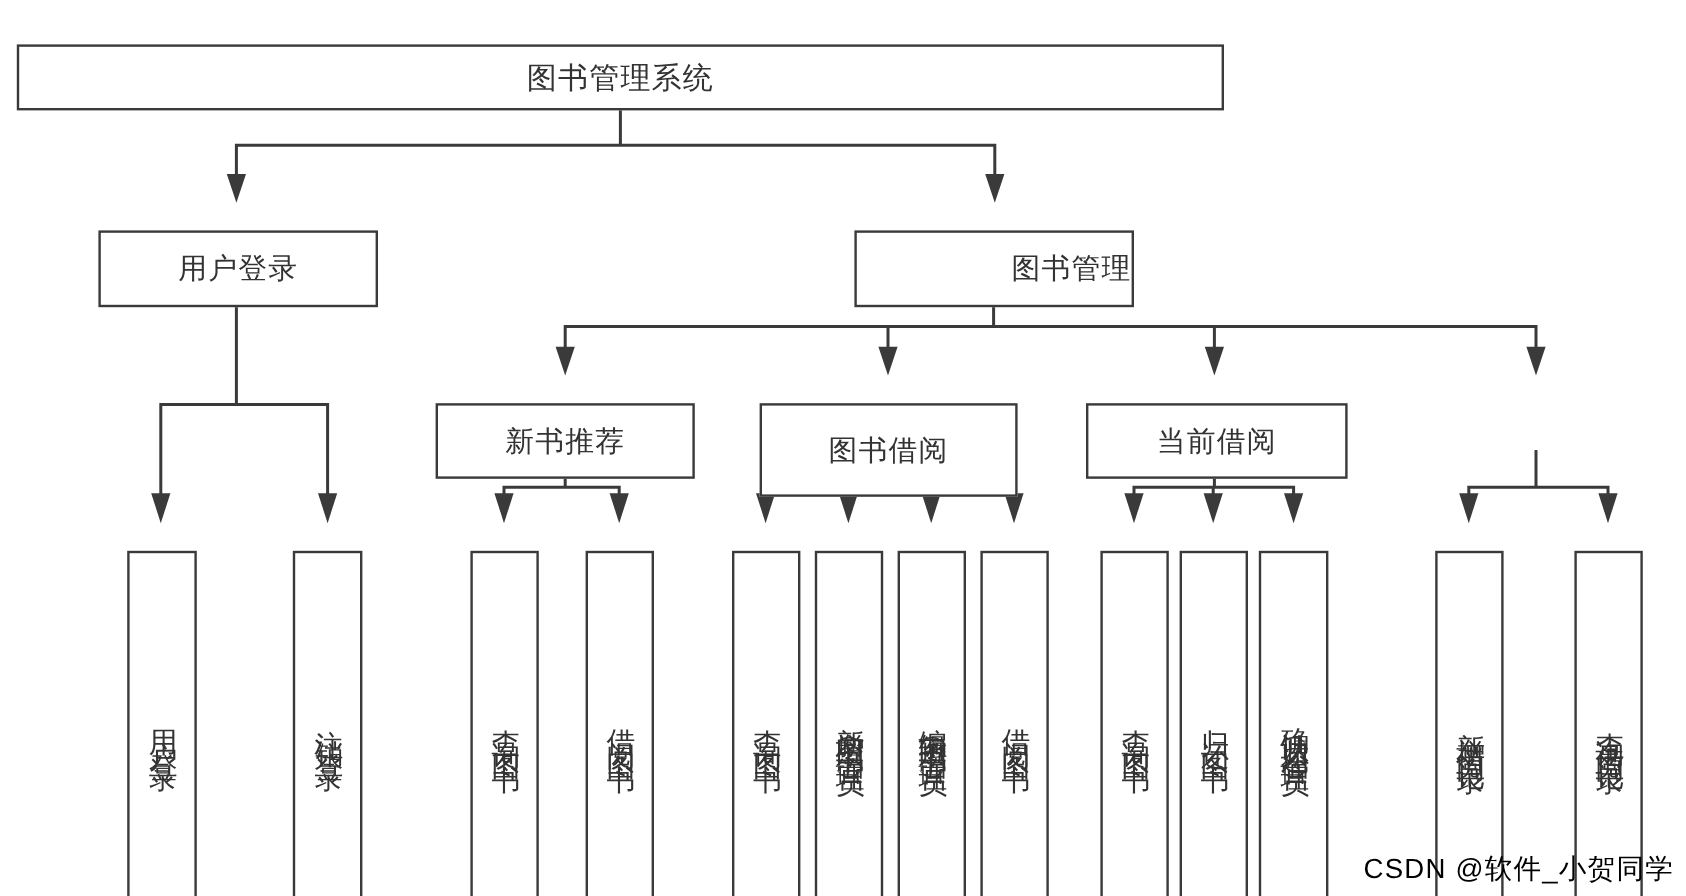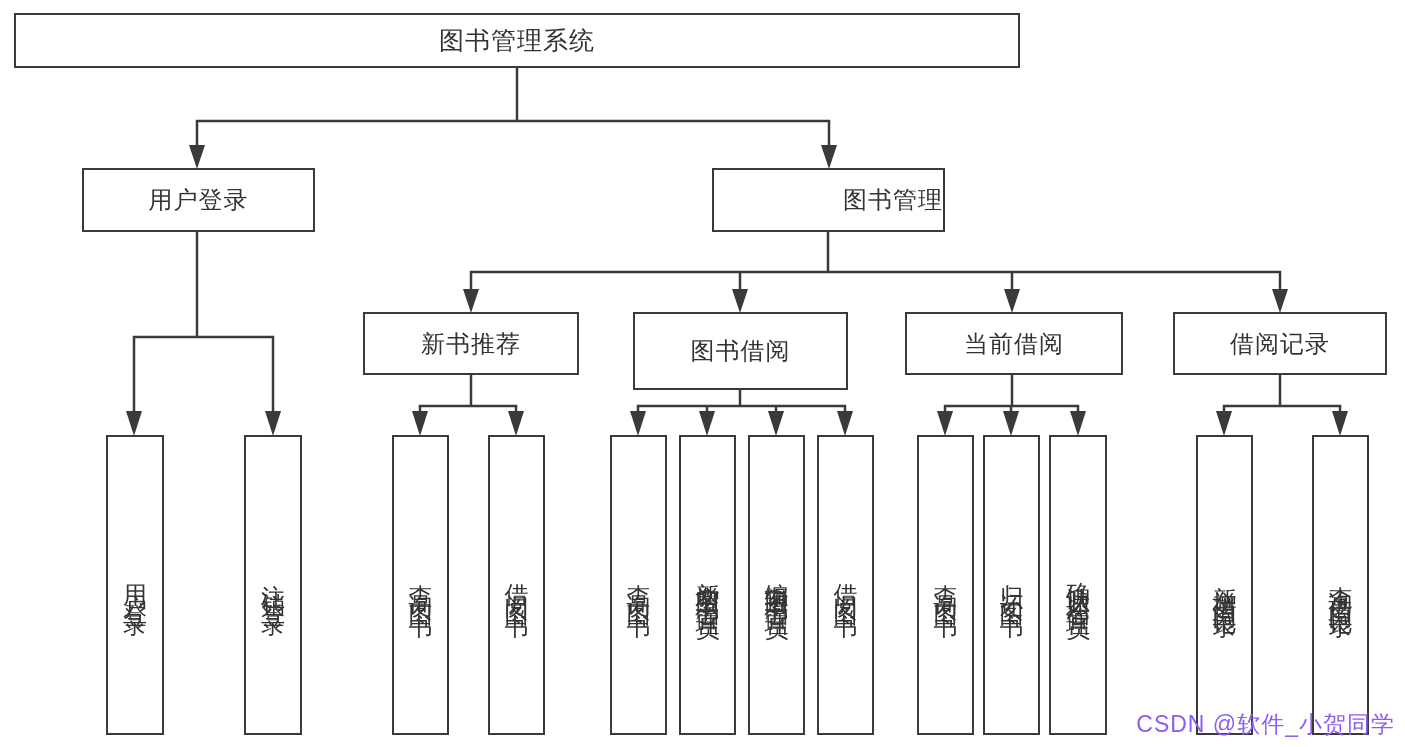--- a/index.html
+++ b/index.html
@@ -16,34 +16,35 @@
     box-sizing:border-box;
     background:#ffffff;
     border:2.5px solid #3a3a3a;
     display:flex;
     align-items:center;
     justify-content:center;
     color:#333333;
     font-size:24px;
     letter-spacing:1px;
     z-index:2;
+    margin-top:24px;
   }
   .vtext{
     writing-mode:vertical-rl;
     line-height:1;
   }
   .ls-wide{letter-spacing:10px;}
   .ls-mid{letter-spacing:6px;}
   .ls-tight{letter-spacing:5px;}
   .watermark{
     position:absolute;
     right:10px;
     bottom:7px;
     font-size:23px;
-    color:#8b5cf6;
+    color:#000000;
     letter-spacing:1px;
     z-index:3;
     white-space:nowrap;
   }
 </style>
 </head>
 <body>
 
 <div class="canvas">
 
@@ -115,23 +116,20 @@
 
   <div class="box" style="left:363px;top:312px;width:216px;height:63px;text-align:center;">
     <span>新书推荐</span>
   </div>
   <div class="box" style="left:633px;top:312px;width:215px;height:78px;">
     <span>图书借阅</span>
   </div>
   <div class="box" style="left:905px;top:312px;width:218px;height:63px;">
     <span>当前借阅</span>
   </div>
-  <div class="box" style="left:1173px;top:312px;width:214px;height:63px;">
-    <span>借阅记录</span>
-  </div>
 
   <div class="box" style="left:106px;top:435px;width:58px;height:300px;">
     <span class="vtext ls-wide">用户登录</span>
   </div>
   <div class="box" style="left:244px;top:435px;width:58px;height:300px;">
     <span class="vtext ls-wide">注销登录</span>
   </div>
 
   <div class="box" style="left:392px;top:435px;width:57px;height:300px;">
     <span class="vtext ls-wide">查询图书</span>

